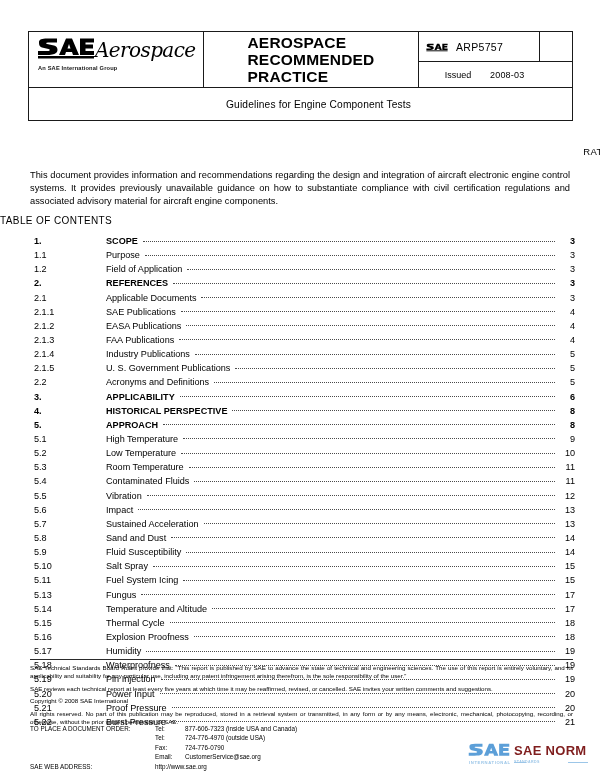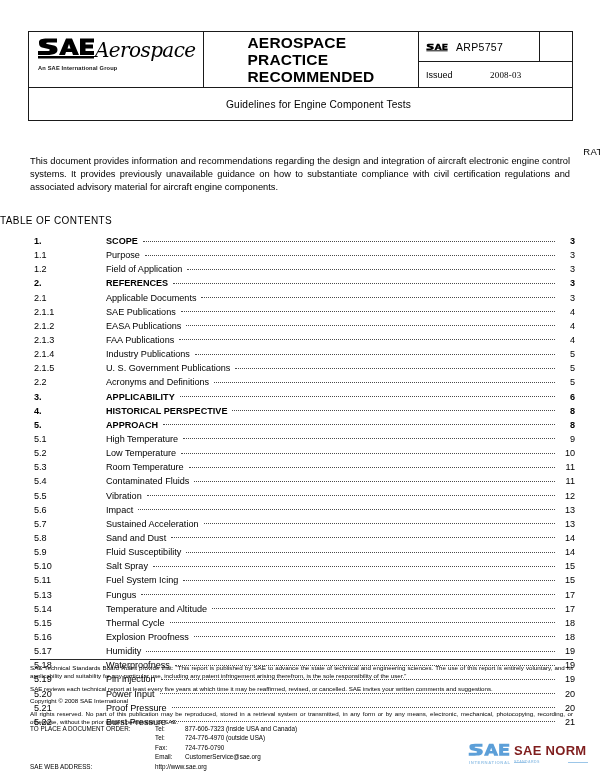--- a/index.html
+++ b/index.html
@@ -52,20 +52,21 @@
     display: flex;
     align-items: center;
     justify-content: center;
     padding-left: 6px;
   }
   .hdr-cell-doc {
     width: 153px;
     box-sizing: border-box;
     display: flex;
     flex-direction: column;
+    text-align: center;
   }
 
   
   .sae-aero-logo {
     position: absolute;
     left: 8px;
     top: 6px;
   }
   .sae-mark {
     display: inline-block;
@@ -127,21 +128,21 @@
     margin-left: 8px;
   }
   .doc-bottom {
     flex: 1;
     display: flex;
     align-items: center;
     padding-left: 7px;
     font-size: 9px;
   }
   .issued-lbl { width: 64px; }
-  .issued-val { letter-spacing: 0.2px; font-family: Liberation Serif, serif; }
+  .issued-val { letter-spacing: 0.2px; }
 
   .hdr-row2 {
     height: 32px;
     display: flex;
     align-items: center;
     justify-content: center;
   }
   .subtitle {
     font-size: 10.2px;
     letter-spacing: 0.15px;
@@ -153,21 +154,21 @@
     position: absolute;
     left: 0; right: 0;
     top: 146px;
     text-align: right;
     font-size: 9.5px;
     letter-spacing: 0.4px;
   }
   .rationale-body {
     position: absolute;
     left: 30px;
-    top: 155px;
+    top: 169px;
     width: 540px;
     font-size: 9.3px;
     line-height: 13.2px;
     text-align: justify;
   }
   .toc-head {
     position: absolute;
     left: 0; right: 0;
     top: 215px;
     text-align: left;
@@ -340,22 +341,22 @@
               </g>
             </svg>
           </span><span class="sae-aero-word">Aerospace</span>
           <div class="sae-sub">An SAE International Group</div>
         </div>
       </div>
 
       <div class="hdr-cell-title">
         <div class="arp-title">
           <div>AEROSPACE</div>
+          <div>RECOMMENDED</div>
           <div>PRACTICE</div>
-          <div>RECOMMENDED</div>
         </div>
       </div>
 
       <div class="hdr-cell-doc">
         <div class="doc-top">
           <div class="doc-num-left">
             <span>
               <svg width="22" height="9" viewBox="0 0 116 42" aria-hidden="true">
                 <g fill="#000000">
                   <path d="M4 8 C4 3, 10 1, 20 1 L40 1 L40 9 L22 9 C18 9, 17 11, 20 12 L34 15 C42 17, 43 26, 38 30 C34 33, 28 34, 18 34 L2 34 L2 26 L22 26 C26 26, 27 23, 23 22 L10 19 C4 17, 4 12, 4 8 Z"></path>

